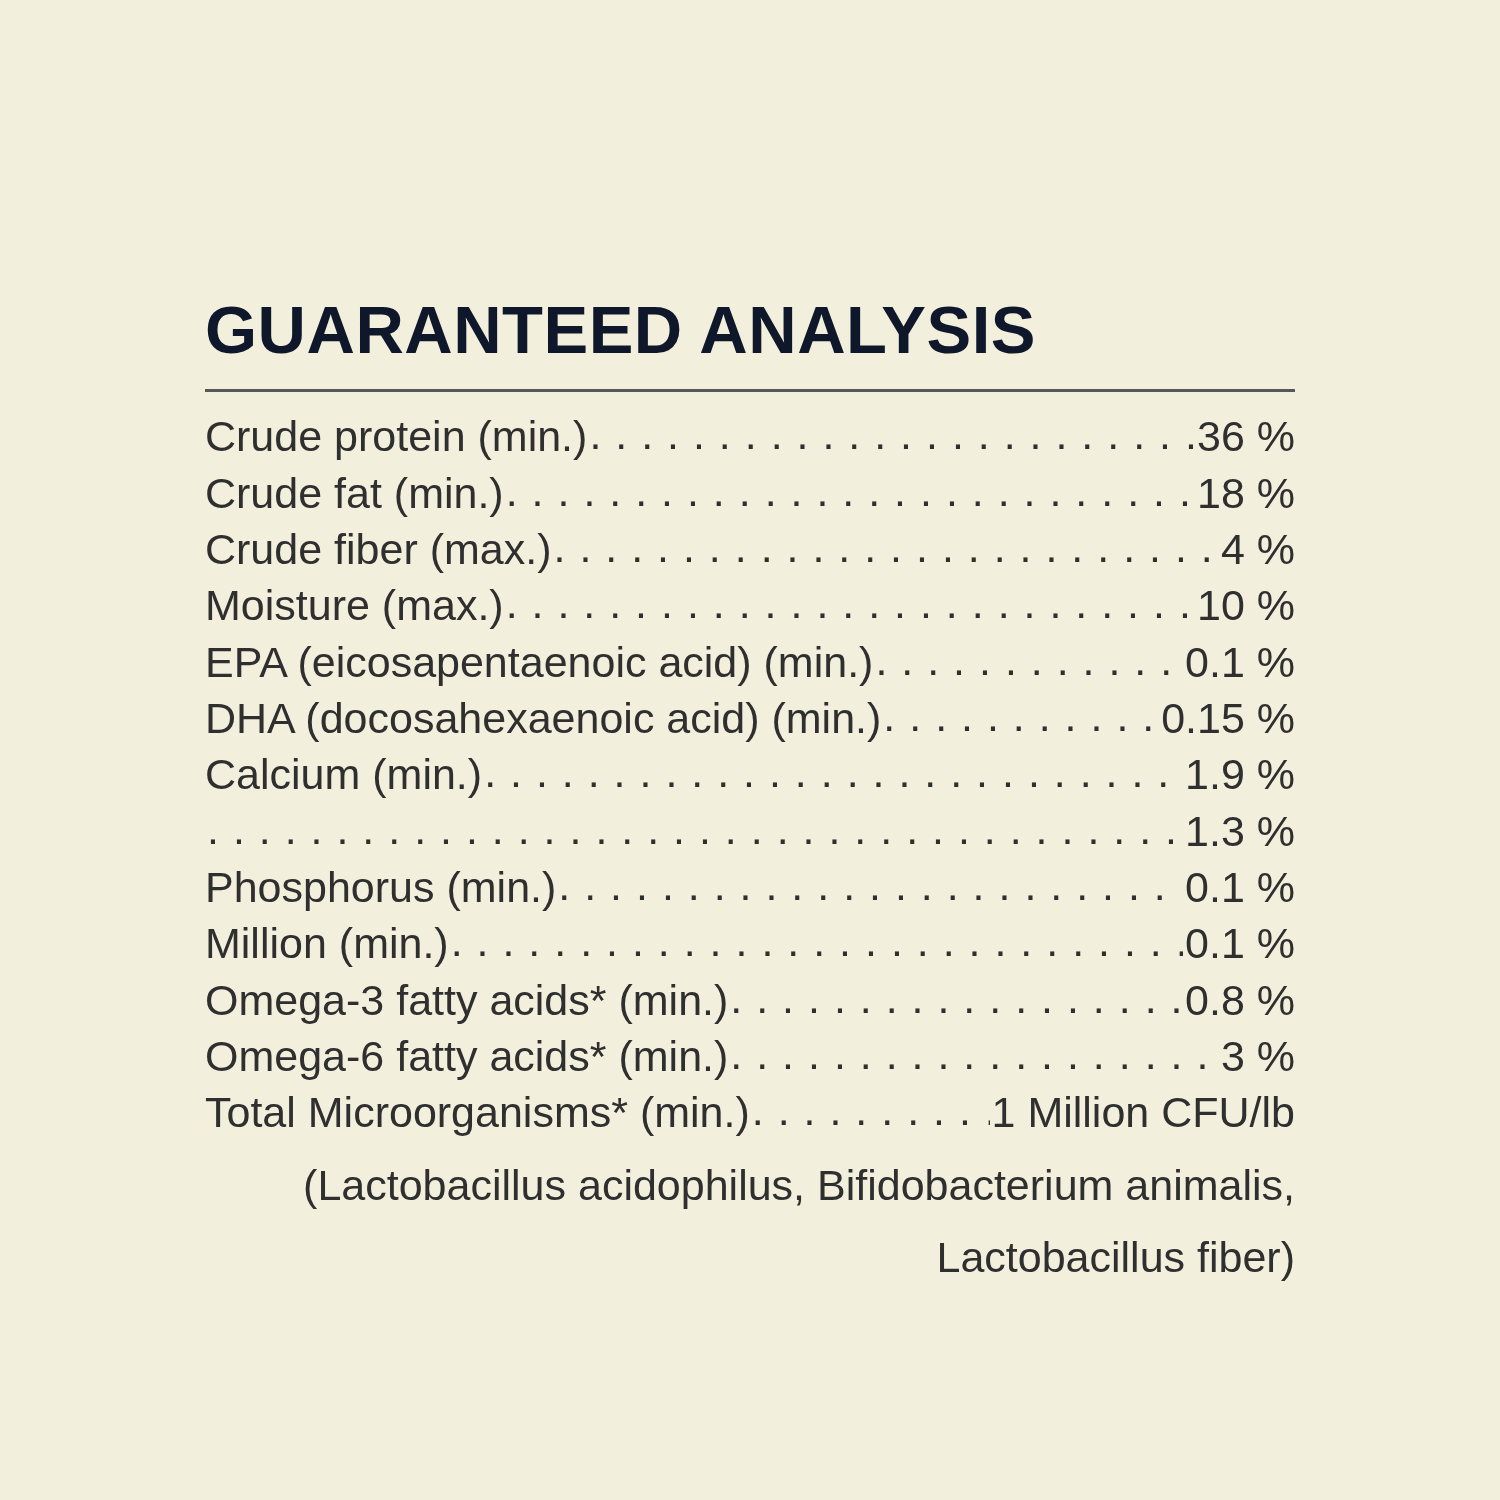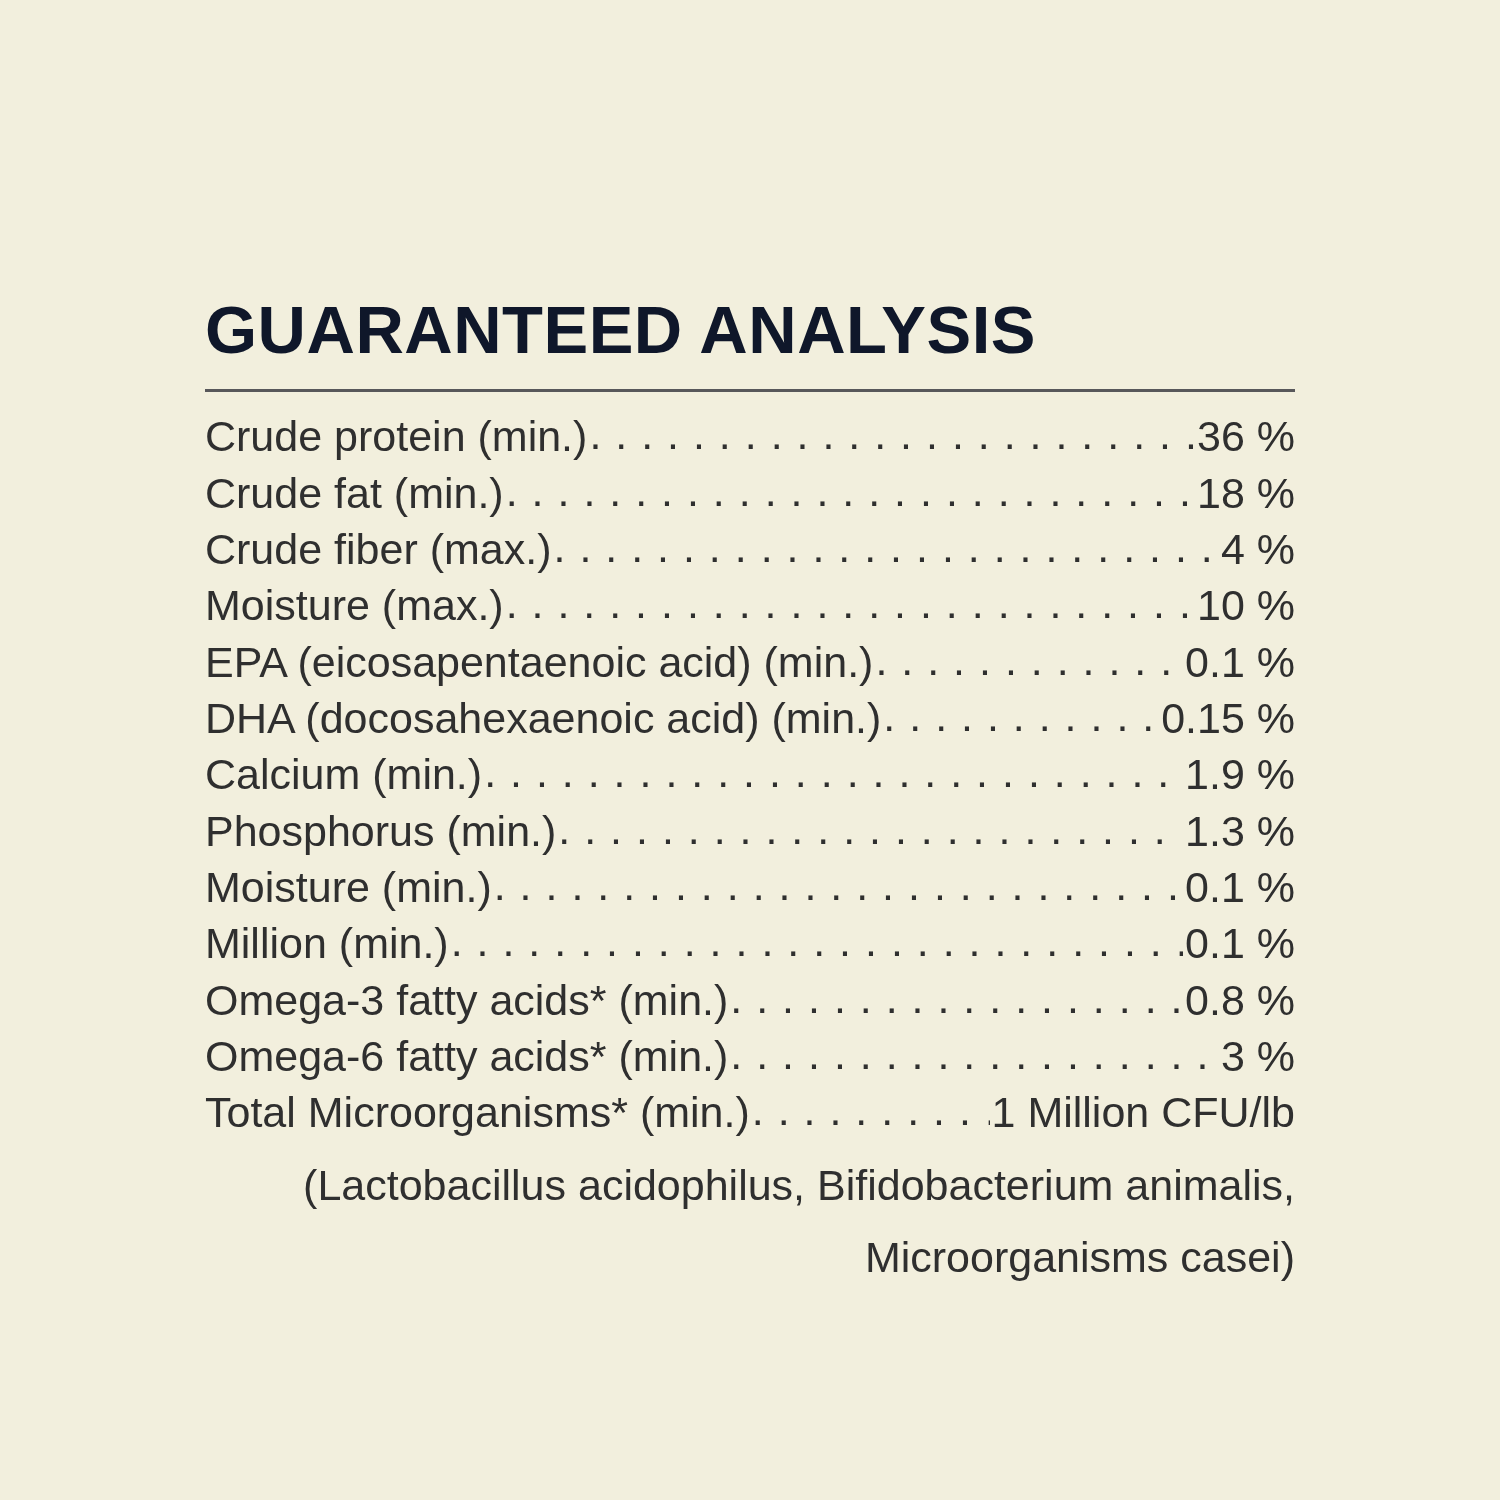--- a/index.html
+++ b/index.html
@@ -119,27 +119,26 @@
       <span class="value">0.15 %</span>
     </div>
 
     <div class="row">
       <span class="label">Calcium (min.)</span>
       <span class="dots">. . . . . . . . . . . . . . . . . . . . . . . . . . . . . . . . . . . . . . . . . . . . . . . . . . . . . . . . . . . . . . . . . . . . . . . . . . . . . . . . . . . . . . . . . . . . . . . . . . . . . . . . . . . . . . . . . .</span>
       <span class="value">1.9 %</span>
     </div>
 
     <div class="row">
-      <span class="label">Phosphorus (min.)</span>
       <span class="dots">. . . . . . . . . . . . . . . . . . . . . . . . . . . . . . . . . . . . . . . . . . . . . . . . . . . . . . . . . . . . . . . . . . . . . . . . . . . . . . . . . . . . . . . . . . . . . . . . . . . . . . . . . . . . . . . . . .</span>
       <span class="value">1.3 %</span>
     </div>
 
     <div class="row">
-      <span class="label">Moisture (min.)</span>
+      <span class="label">Phosphorus (min.)</span>
       <span class="dots">. . . . . . . . . . . . . . . . . . . . . . . . . . . . . . . . . . . . . . . . . . . . . . . . . . . . . . . . . . . . . . . . . . . . . . . . . . . . . . . . . . . . . . . . . . . . . . . . . . . . . . . . . . . . . . . . . .</span>
       <span class="value">0.1 %</span>
     </div>
 
     <div class="row">
       <span class="label">Million (min.)</span>
       <span class="dots">. . . . . . . . . . . . . . . . . . . . . . . . . . . . . . . . . . . . . . . . . . . . . . . . . . . . . . . . . . . . . . . . . . . . . . . . . . . . . . . . . . . . . . . . . . . . . . . . . . . . . . . . . . . . . . . . . .</span>
       <span class="value">0.1 %</span>
     </div>
 
@@ -157,14 +156,14 @@
 
     <div class="row">
       <span class="label">Total Microorganisms* (min.)</span>
       <span class="dots">. . . . . . . . . . . . . . . . . . . . . . . . . . . . . . . . . . . . . . . . . . . . . . . . . . . . . . . . . . . . . . . . . . . . . . . . . . . . . . . . . . . . . . . . . . . . . . . . . . . . . . . . . . . . . . . . . .</span>
       <span class="value">1 Million CFU/lb</span>
     </div>
 
   </div>
 
   <div class="note">(Lactobacillus acidophilus, Bifidobacterium animalis,</div>
-  <div class="note">Microorganisms casei)</div>
+  <div class="note">Lactobacillus fiber)</div>
 </div>
 
 </body></html>

